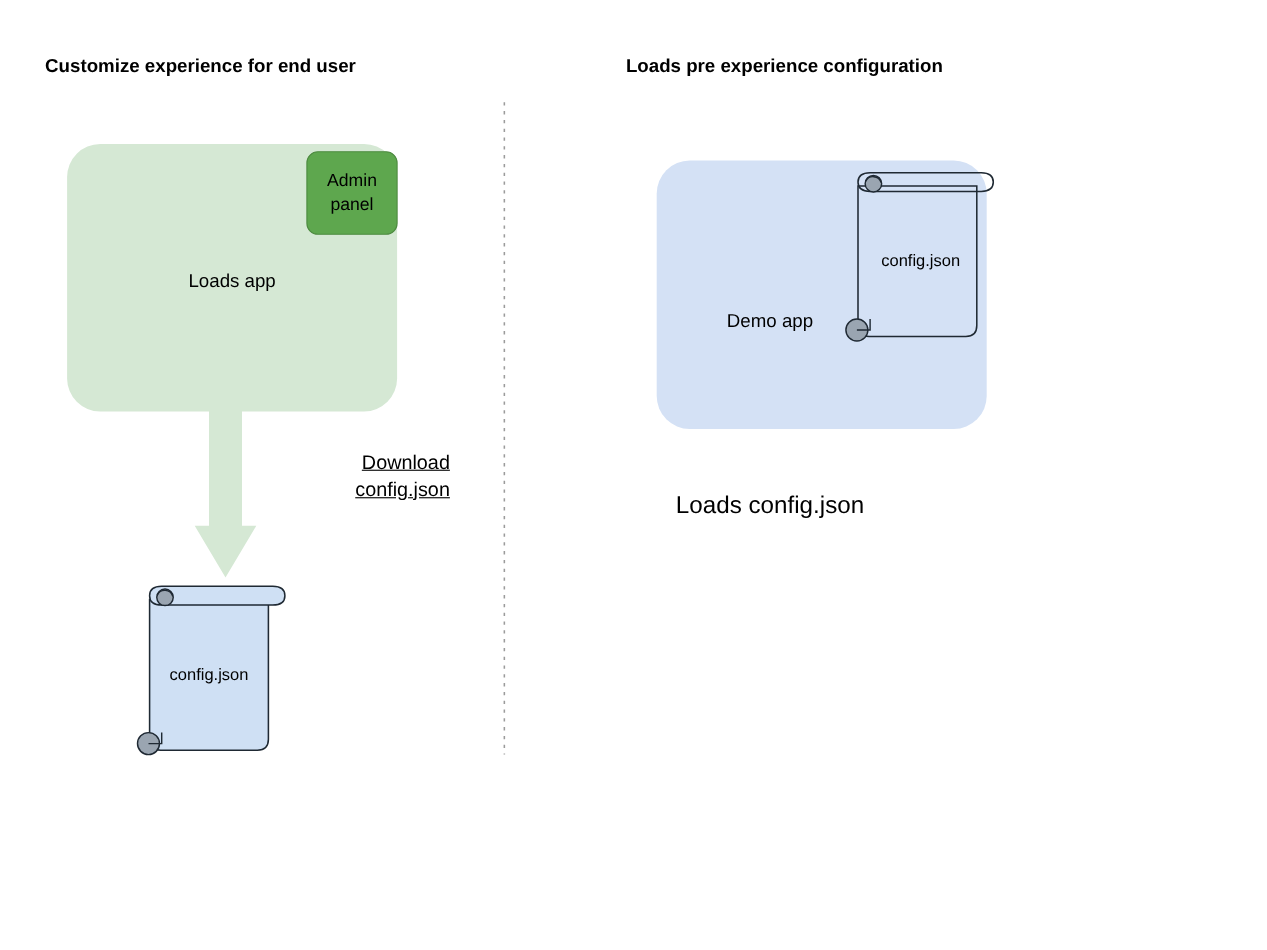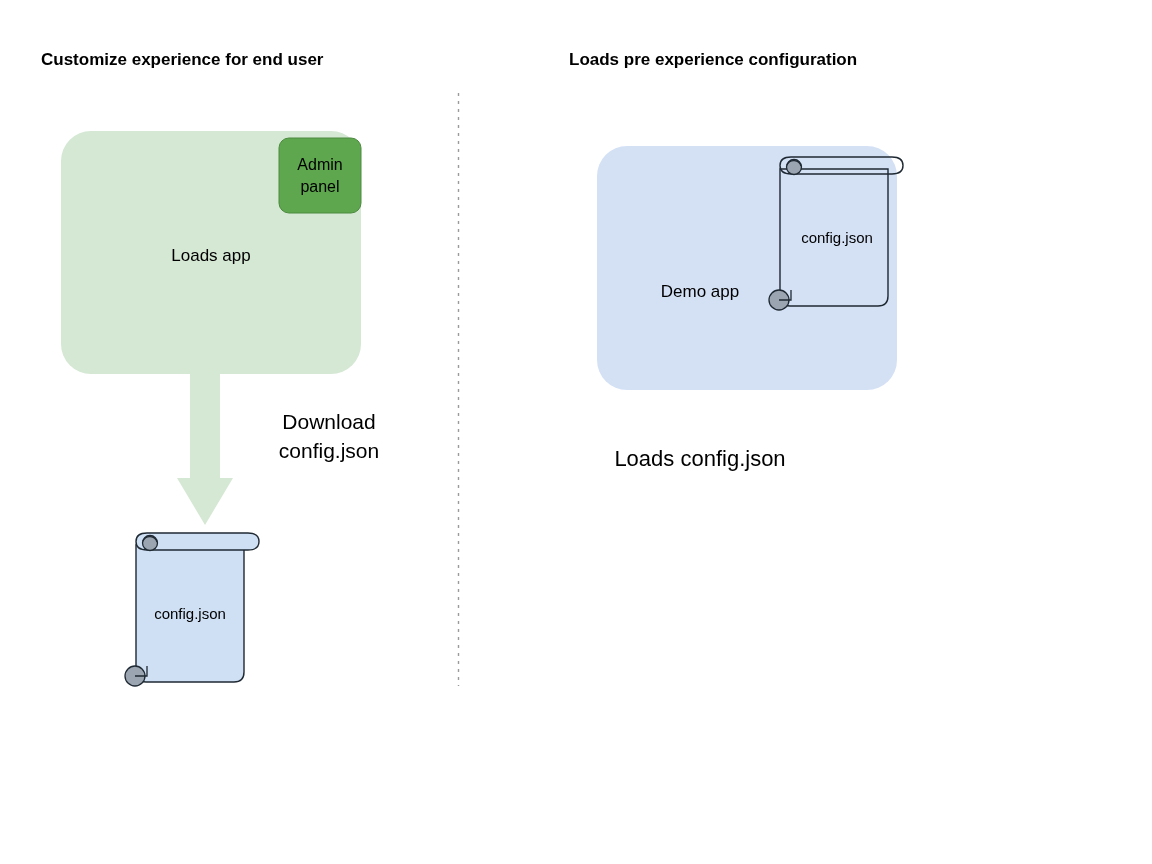--- a/index.html
+++ b/index.html
@@ -39,22 +39,23 @@
   .panel-label {
     font-size: 16px;
     text-align: center;
     line-height: 1.35;
   }
   .doc-label {
     font-size: 15px;
     text-align: center;
   }
   .edge-label {
-    font-size: 21px;
-    text-align: center;
+    font-size: 18px;
+    text-align: right;
+    text-decoration: underline;
   }
   .caption {
     font-size: 22px;
     text-align: center;
   }
 </style>
 </head>
 <body>
 
 <svg id="canvas" viewBox="0 0 1152 864" xmlns="http://www.w3.org/2000/svg">

